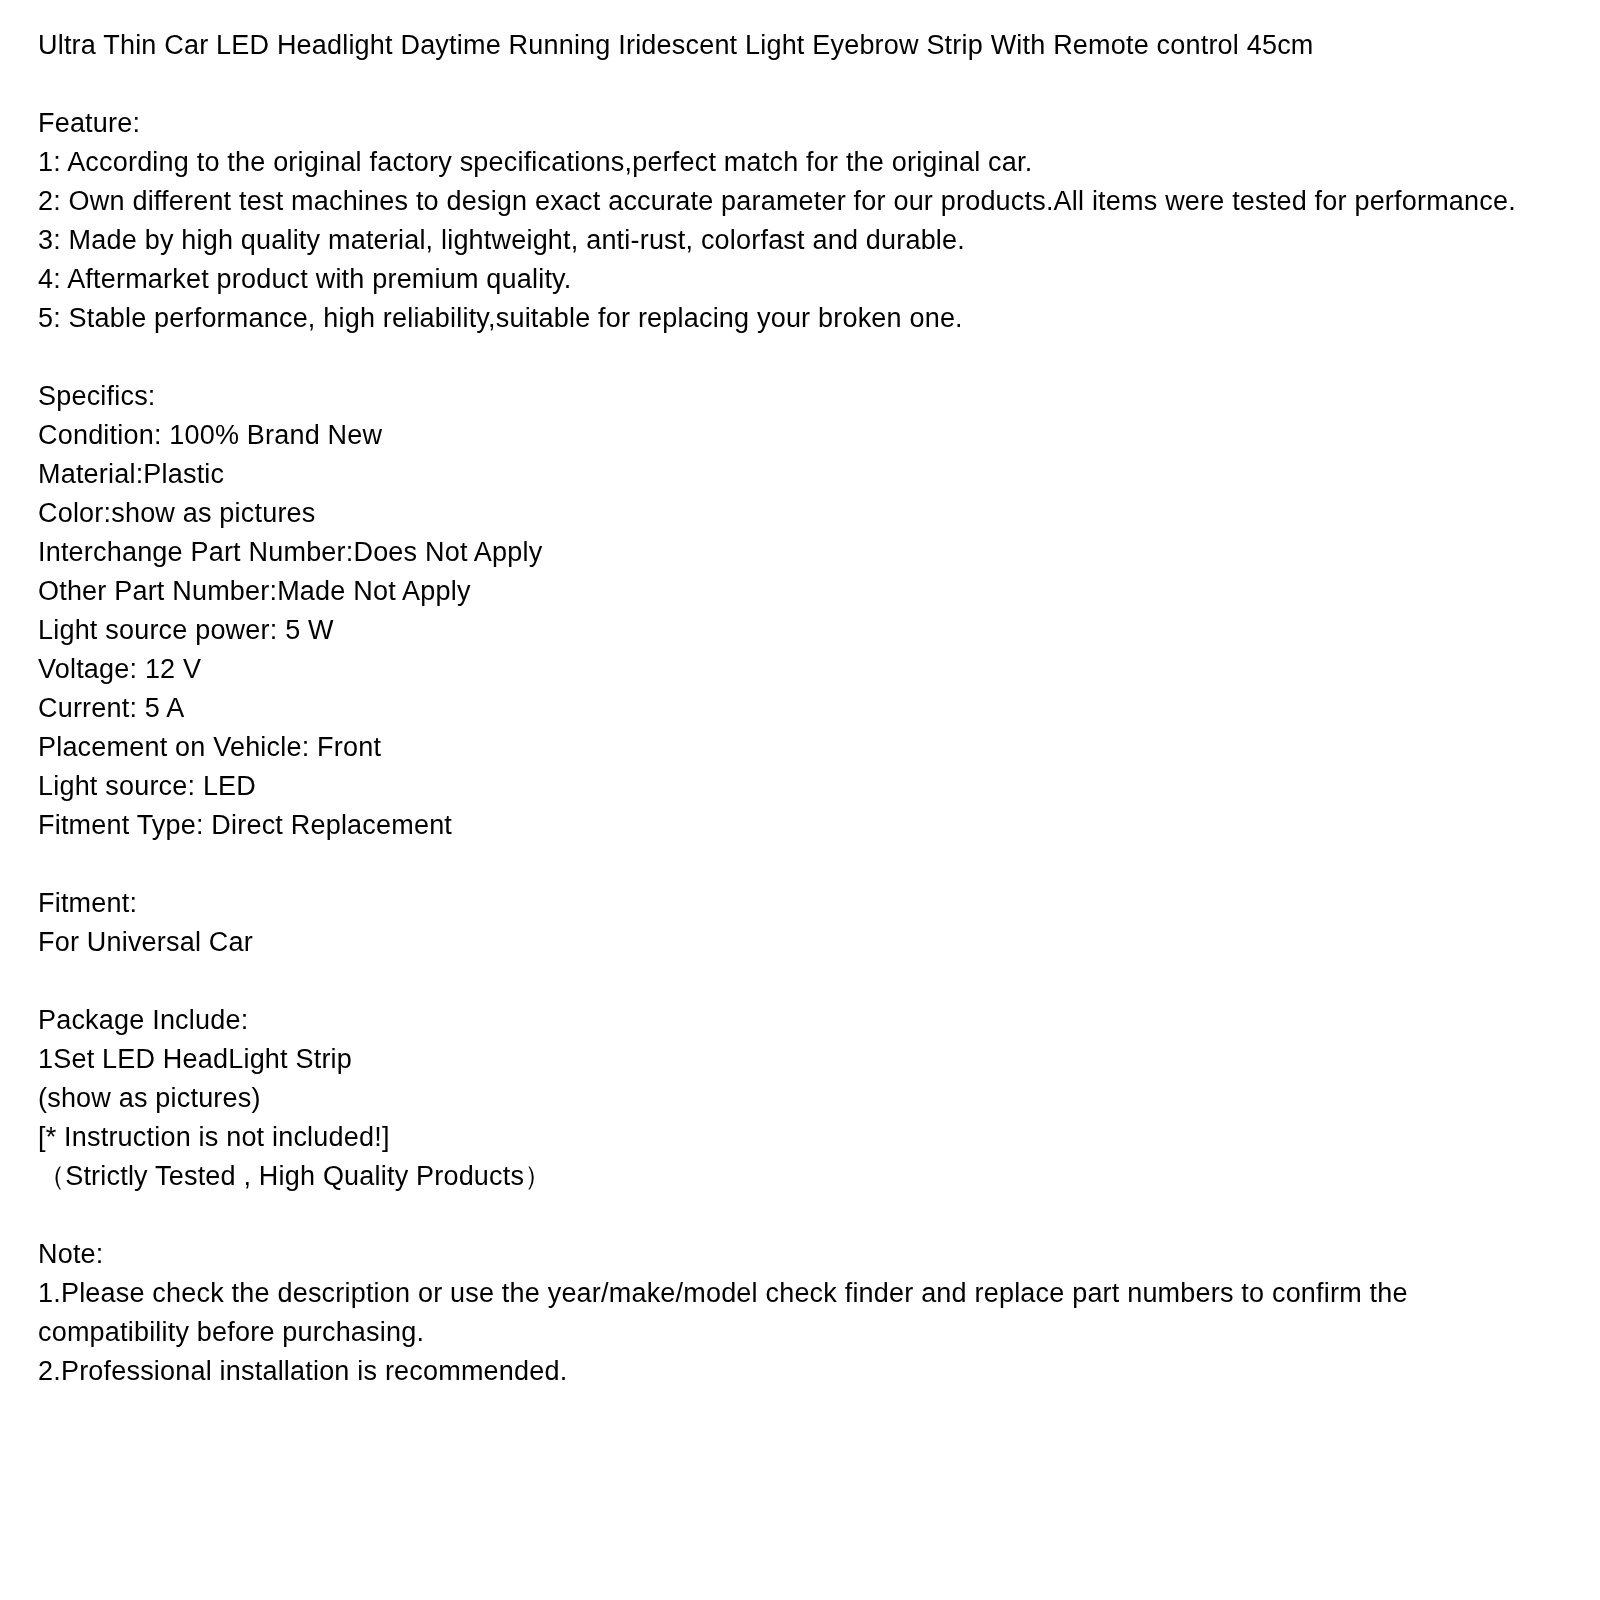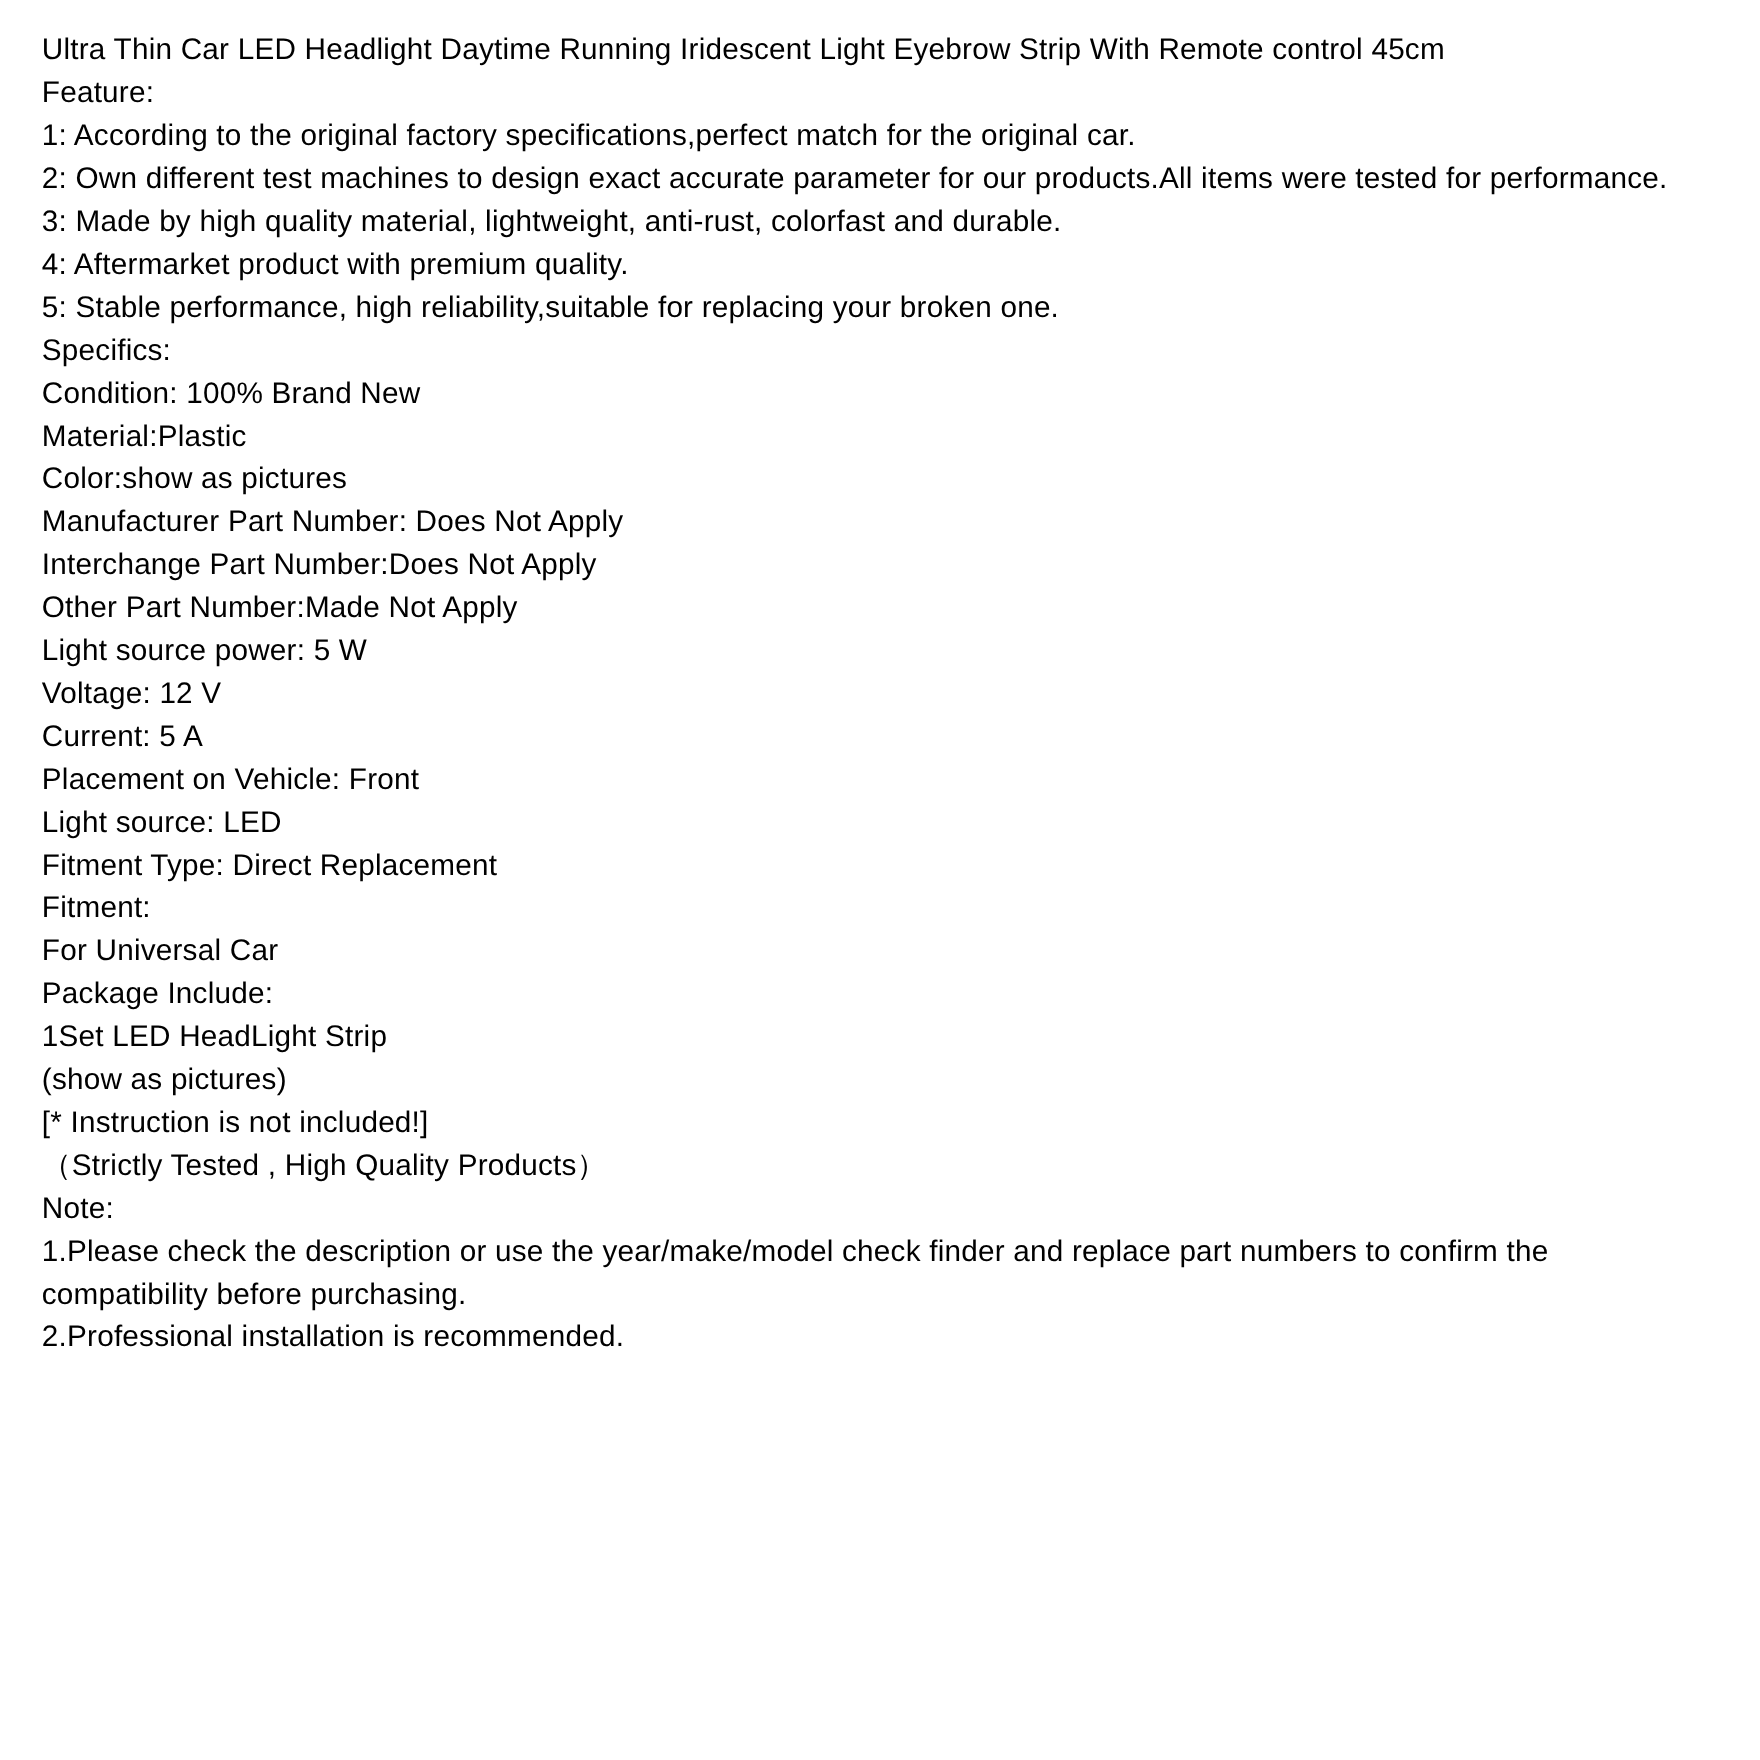--- a/index.html
+++ b/index.html
@@ -21,20 +21,21 @@
   }
   .line {
     margin: 0;
     font-size: 27px;
     line-height: 39px;
     letter-spacing: 0.2px;
     white-space: normal;
     word-spacing: normal;
   }
   .section {
+    margin-top: 39px; 
   }
 </style>
 </head>
 <body>
 
 <div class="page">
   <p class="line">Ultra Thin Car LED Headlight Daytime Running Iridescent Light Eyebrow Strip With Remote control 45cm</p>
   <div id="sections">
       <div class="section">
         <p class="line">Feature:</p>
@@ -42,21 +43,20 @@
         <p class="line">2: Own different test machines to design exact accurate parameter for our products.All items were tested for performance.</p>
         <p class="line">3: Made by high quality material, lightweight, anti-rust, colorfast and durable.</p>
         <p class="line">4: Aftermarket product with premium quality.</p>
         <p class="line">5: Stable performance, high reliability,suitable for replacing your broken one.</p>
       </div>
       <div class="section">
         <p class="line">Specifics:</p>
         <p class="line">Condition: 100% Brand New</p>
         <p class="line">Material:Plastic</p>
         <p class="line">Color:show as pictures</p>
-        <p class="line">Manufacturer Part Number: Does Not Apply</p>
         <p class="line">Interchange Part Number:Does Not Apply</p>
         <p class="line">Other Part Number:Made Not Apply</p>
         <p class="line">Light source power: 5 W</p>
         <p class="line">Voltage: 12 V</p>
         <p class="line">Current: 5 A</p>
         <p class="line">Placement on Vehicle: Front</p>
         <p class="line">Light source: LED</p>
         <p class="line">Fitment Type: Direct Replacement</p>
       </div>
       <div class="section">

